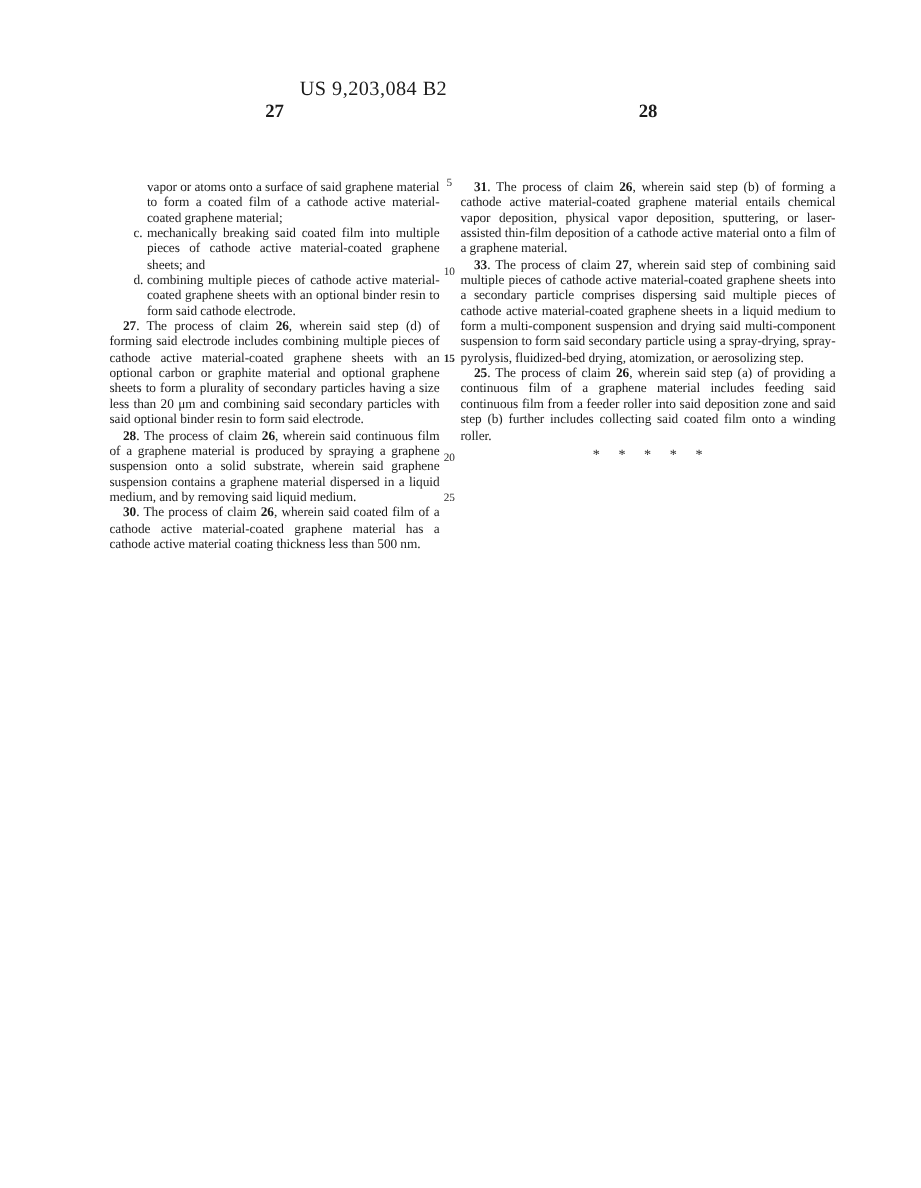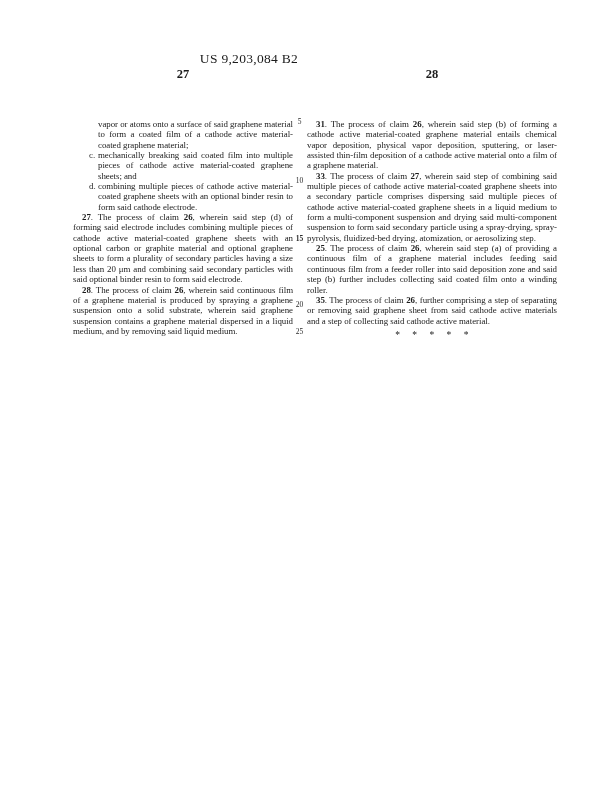--- a/index.html
+++ b/index.html
@@ -105,23 +105,23 @@
       <span class="linenum">20</span>
       <span class="linenum">25</span>
     </div>
 
   <div class="textcol left" id="left-col">
       <div class="hang">vapor or atoms onto a surface of said graphene material to form a coated film of a cathode active material-coated graphene material;</div>
       <div class="hang"><span class="marker">c.</span>mechanically breaking said coated film into multiple pieces of cathode active material-coated graphene sheets; and</div>
       <div class="hang"><span class="marker">d.</span>combining multiple pieces of cathode active material-coated graphene sheets with an optional binder resin to form said cathode electrode.</div>
       <p class="claim"><b>27</b><span>. The process of claim </span><b>26</b><span>, wherein said step (d) of forming said electrode includes combining multiple pieces of cathode active material-coated graphene sheets with an optional carbon or graphite material and optional graphene sheets to form a plurality of secondary particles having a size less than 20 μm and combining said secondary particles with said optional binder resin to form said electrode.</span></p>
       <p class="claim"><b>28</b><span>. The process of claim </span><b>26</b><span>, wherein said continuous film of a graphene material is produced by spraying a graphene suspension onto a solid substrate, wherein said graphene suspension contains a graphene material dispersed in a liquid medium, and by removing said liquid medium.</span></p>
+      <p class="claim"><b>30</b><span>. The process of claim </span><b>26</b><span>, wherein said coated film of a cathode active material-coated graphene material has a cathode active material coating thickness less than 500 nm.</span></p>
     </div>
 
   <div class="textcol right" id="right-col">
       <p class="claim"><b>31</b><span>. The process of claim </span><b>26</b><span>, wherein said step (b) of forming a cathode active material-coated graphene material entails chemical vapor deposition, physical vapor deposition, sputtering, or laser-assisted thin-film deposition of a cathode active material onto a film of a graphene material.</span></p>
       <p class="claim"><b>33</b><span>. The process of claim </span><b>27</b><span>, wherein said step of combining said multiple pieces of cathode active material-coated graphene sheets into a secondary particle comprises dispersing said multiple pieces of cathode active material-coated graphene sheets in a liquid medium to form a multi-component suspension and drying said multi-component suspension to form said secondary particle using a spray-drying, spray-pyrolysis, fluidized-bed drying, atomization, or aerosolizing step.</span></p>
       <p class="claim"><b>25</b><span>. The process of claim </span><b>26</b><span>, wherein said step (a) of providing a continuous film of a graphene material includes feeding said continuous film from a feeder roller into said deposition zone and said step (b) further includes collecting said coated film onto a winding roller.</span></p>
-      <p class="claim"><b>35</b><span>. The process of claim </span><b>26</b><span>, further comprising a step of separating or removing said graphene sheet from said cathode active materials and a step of collecting said cathode active material.</span></p>
       <div class="endmark">* * * * *</div>
     </div>
 
 </div>
 
 </body></html>

